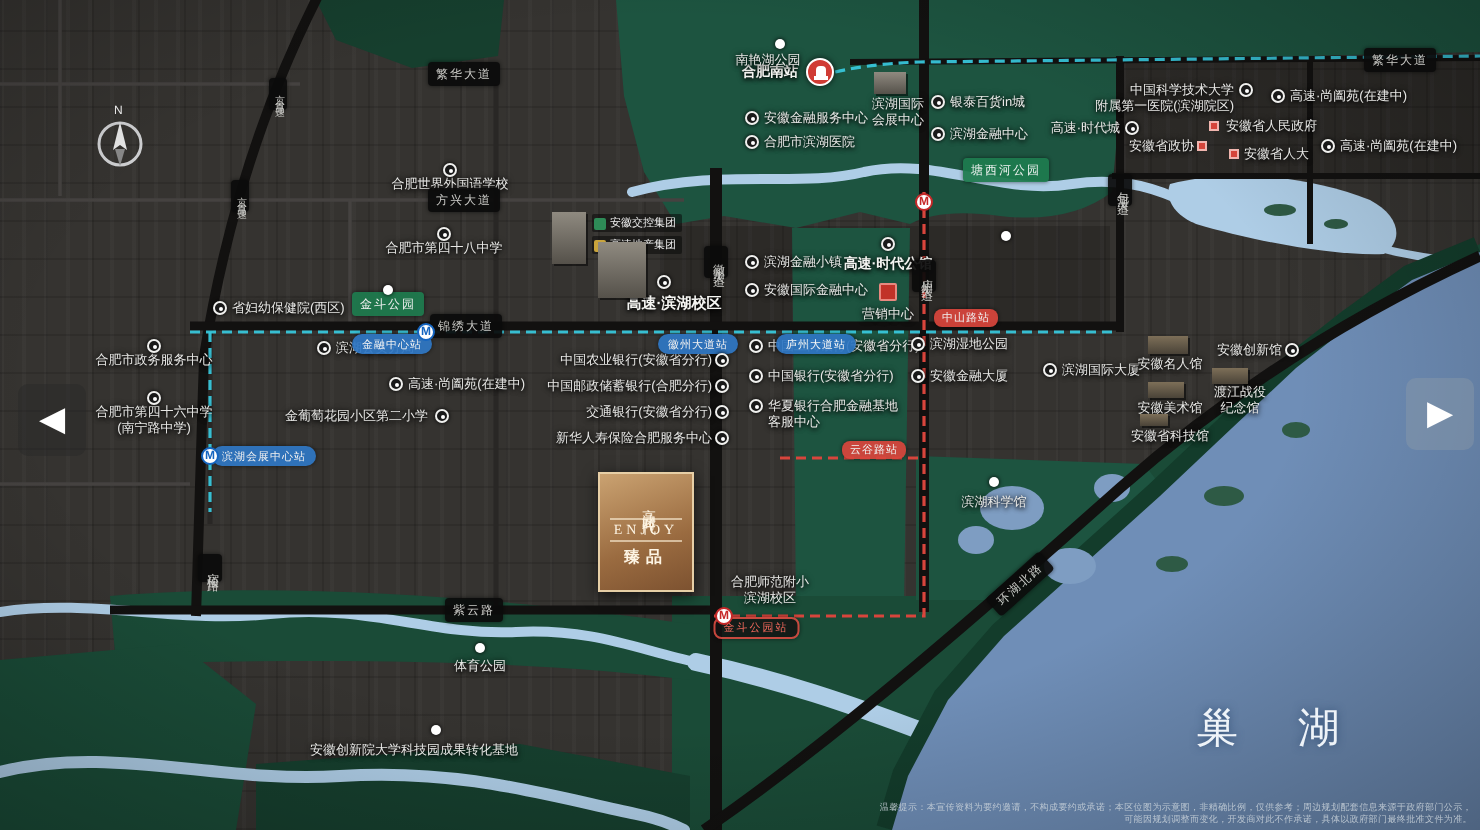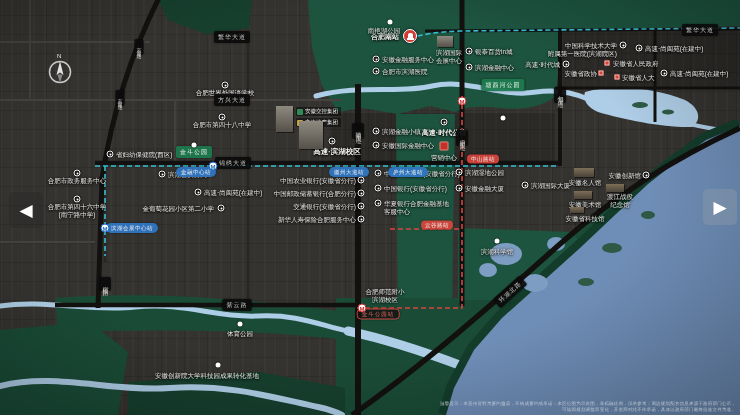--- a/index.html
+++ b/index.html
@@ -161,28 +161,34 @@
         <div class="badge">
           <div class="sw" style="background: rgb(46, 139, 87);"></div>
           <div class="bt">安徽交控集团</div>
         </div>
         <div class="badge">
           <div class="sw" style="background: rgb(201, 164, 60);"></div>
           <div class="bt">高速地产集团</div>
         </div>
       </div>
 
+    <div id="logo">
+      <div class="lv">高速时代</div>
+      <div class="len">ENJOY</div>
+      <div class="lsub">臻品</div>
+    </div>
 
     <div id="nav-left" class="nav">
       <span>◀</span>
     </div>
     <div id="nav-right" class="nav">
       <span>▶</span>
     </div>
 
+    <div id="lake-label">巢  湖</div>
 
     <div id="disc1" class="disc">温馨提示：本宣传资料为要约邀请，不构成要约或承诺；本区位图为示意图，非精确比例，仅供参考；周边规划配套信息来源于政府部门公示，</div>
     <div id="disc2" class="disc">可能因规划调整而变化，开发商对此不作承诺，具体以政府部门最终批准文件为准。</div>
   <div class="lbl a-l" style="left: 116px; top: 151px;">省妇幼保健院(西区)</div>
       <div class="lbl a-c" style="left: 225px; top: 89px;">合肥世界外国语学校</div>
       <div class="lbl a-c" style="left: 222px; top: 121px;">合肥市第四十八中学</div>
       <div class="lbl a-c" style="left: 77px; top: 177px;">合肥市政务服务中心</div>
       <div class="lbl a-c" style="left: 77px; top: 203px;">合肥市第四十六中学
 (南宁路中学)</div>
       <div class="lbl a-l" style="left: 168px; top: 171px;">滨湖公安分局</div>

